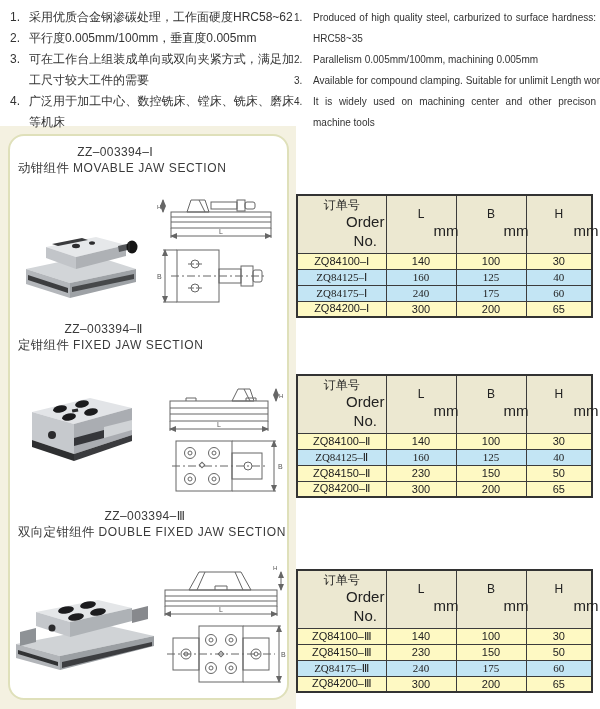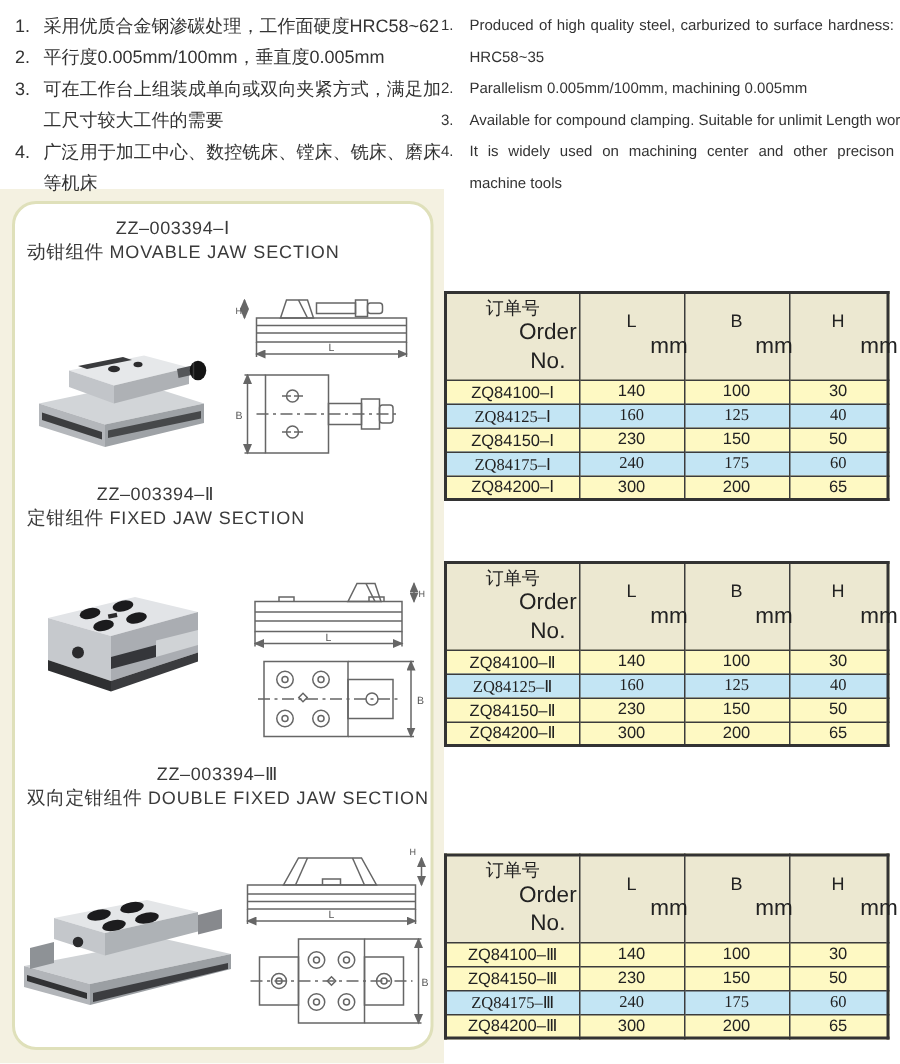--- a/index.html
+++ b/index.html
@@ -190,26 +190,20 @@
           <td>ZQ84100–Ⅰ</td>
           <td>140</td>
           <td>100</td>
           <td>30</td>
         </tr>
         <tr class="alt">
           <td>ZQ84125–Ⅰ</td>
           <td>160</td>
           <td>125</td>
           <td>40</td>
-        </tr>
-        <tr>
-          <td>ZQ84150–Ⅰ</td>
-          <td>230</td>
-          <td>150</td>
-          <td>50</td>
         </tr>
         <tr class="alt">
           <td>ZQ84175–Ⅰ</td>
           <td>240</td>
           <td>175</td>
           <td>60</td>
         </tr>
         <tr>
           <td>ZQ84200–Ⅰ</td>
           <td>300</td>

